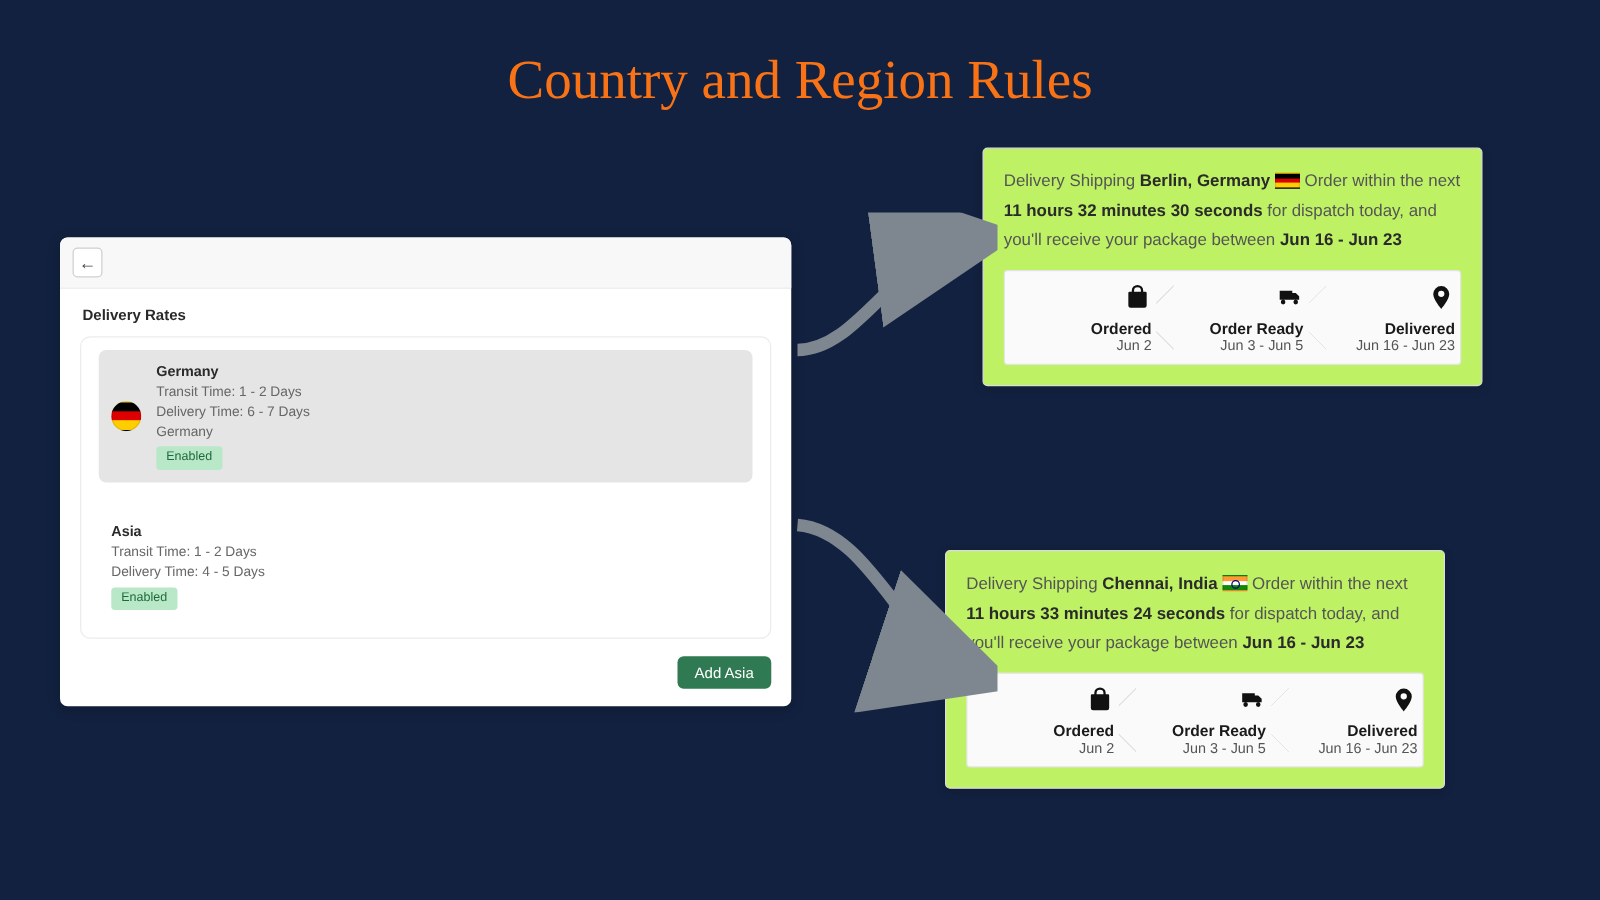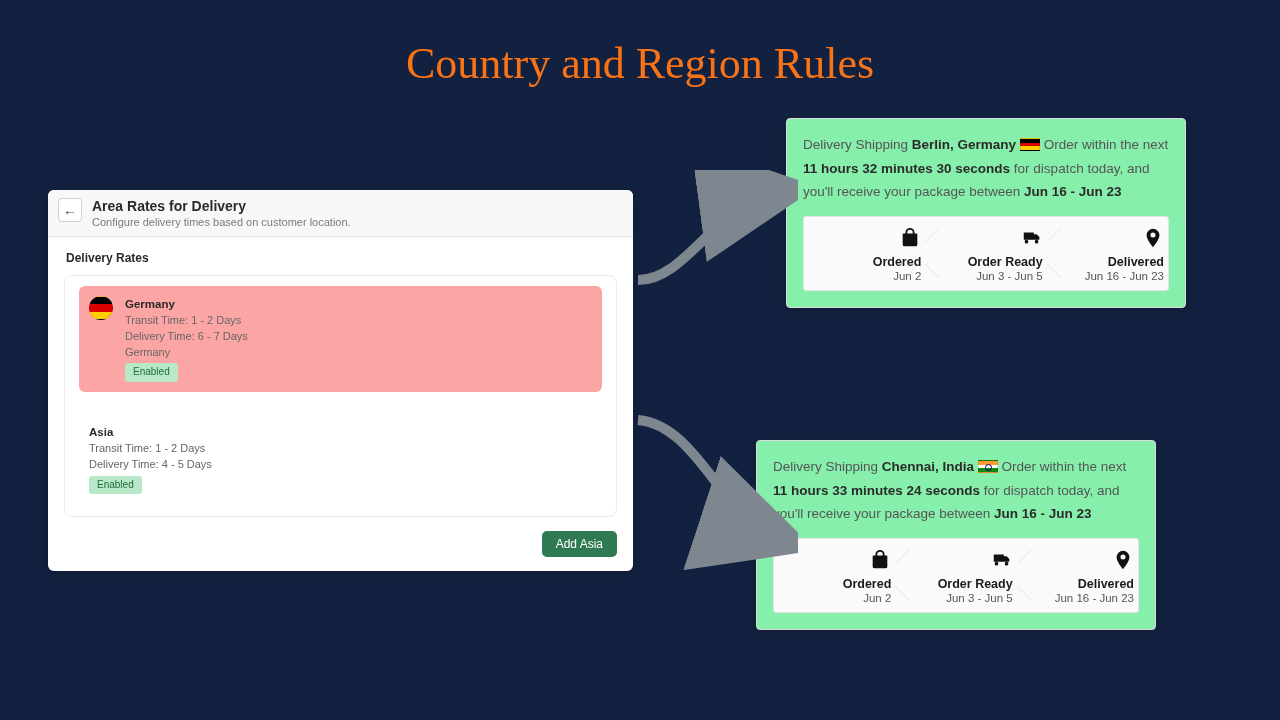--- a/index.html
+++ b/index.html
@@ -58,21 +58,21 @@
     border: 1px solid #ececec;
     border-radius: 8px;
     padding: 10px 14px 12px 14px;
     margin: 4px 6px 0 6px;
   }
   .rate-card {
     display: flex; gap: 12px;
     padding: 10px 10px;
     border-radius: 6px;
   }
-  .rate-card.active { background: #fca5a5; }
+  .rate-card.active { background: #e5e5e5; align-items: center; }
   .flag-circle {
     width: 24px; height: 24px; border-radius: 50%;
     background: linear-gradient(to bottom, #000 0 33%, #dd0000 33% 66%, #ffce00 66% 100%);
     flex-shrink: 0;
     border: 1px solid rgba(0,0,0,.1);
   }
   .rate-body { font-size: 11px; color: #666; line-height: 1.45; }
   .rate-name { font-size: 11.5px; font-weight: 600; color: #2a2a2a; }
   .badge-enabled {
     display: inline-block;
@@ -87,21 +87,21 @@
     background: #2f7a52; color: #fff;
     border: none; border-radius: 5px;
     font-size: 12px; padding: 6px 14px;
     cursor: pointer;
   }
 
   
   .est-card {
     position: absolute;
     width: 400px;
-    background: #86efac;
+    background: #bef264;
     border: 1px solid #dcdcdc;
     border-radius: 4px;
     padding: 14px 16px 16px 16px;
     box-shadow: 0 2px 8px rgba(0,0,0,.15);
   }
   .est-card.top { left: 786px; top: 118px; }
   .est-card.bottom { left: 756px; top: 440px; }
   .est-text {
     font-size: 13.5px; color: #555; line-height: 1.75;
   }
@@ -145,24 +145,20 @@
 </style>
 </head>
 <body>
 
 <h1 class="page-title">Country and Region Rules</h1>
 
 <div class="admin-panel">
   <div class="ap-header">
     <div class="back-btn">
       <span>←</span>
-    </div>
-    <div>
-      <div class="ap-title">Area Rates for Delivery</div>
-      <div class="ap-sub">Configure delivery times based on customer location.</div>
     </div>
   </div>
 
   <div class="ap-section-title">Delivery Rates</div>
 
   <div class="rate-list">
     <div class="rate-card active">
       <div class="flag-circle"></div>
       <div class="rate-body">
         <div class="rate-name">Germany</div>

